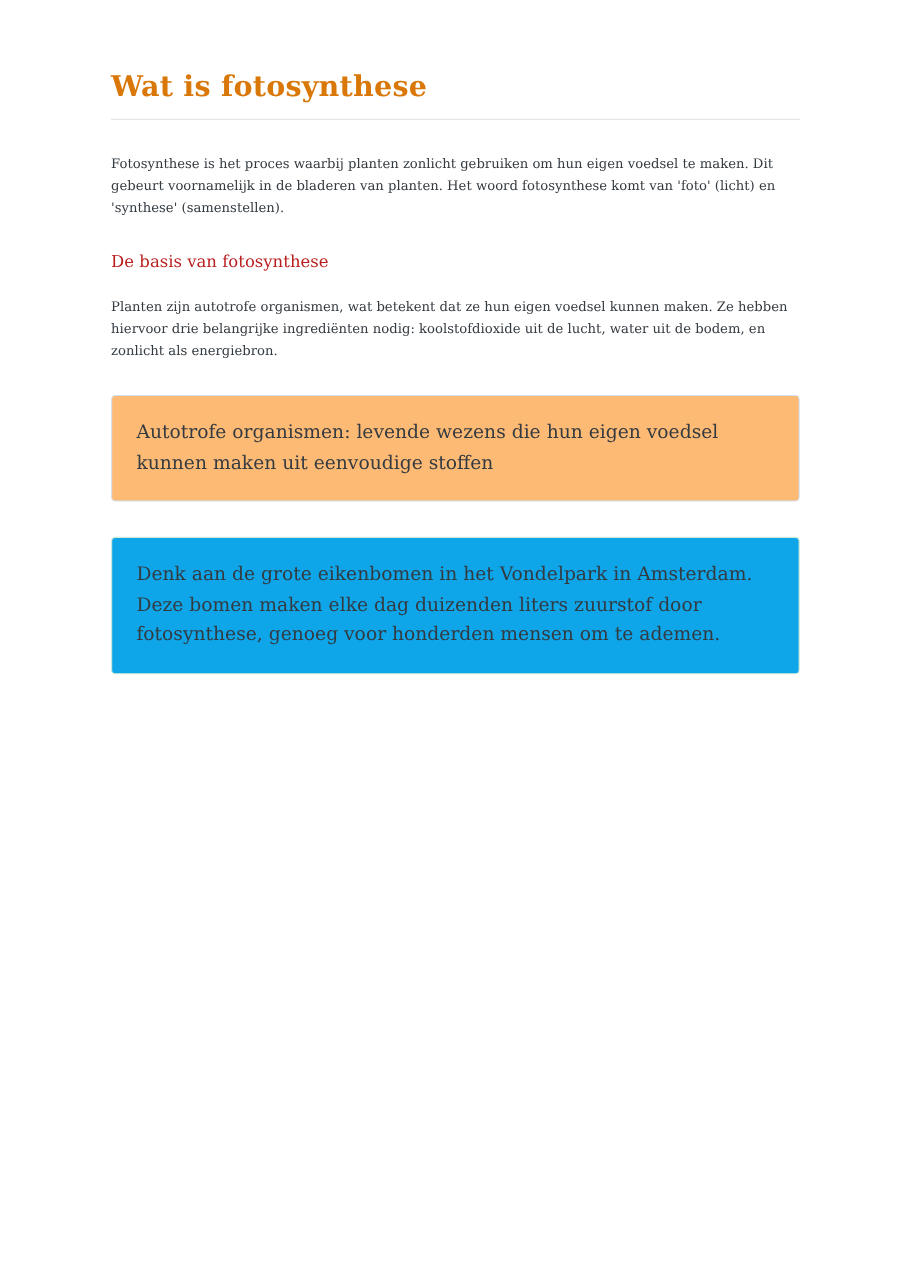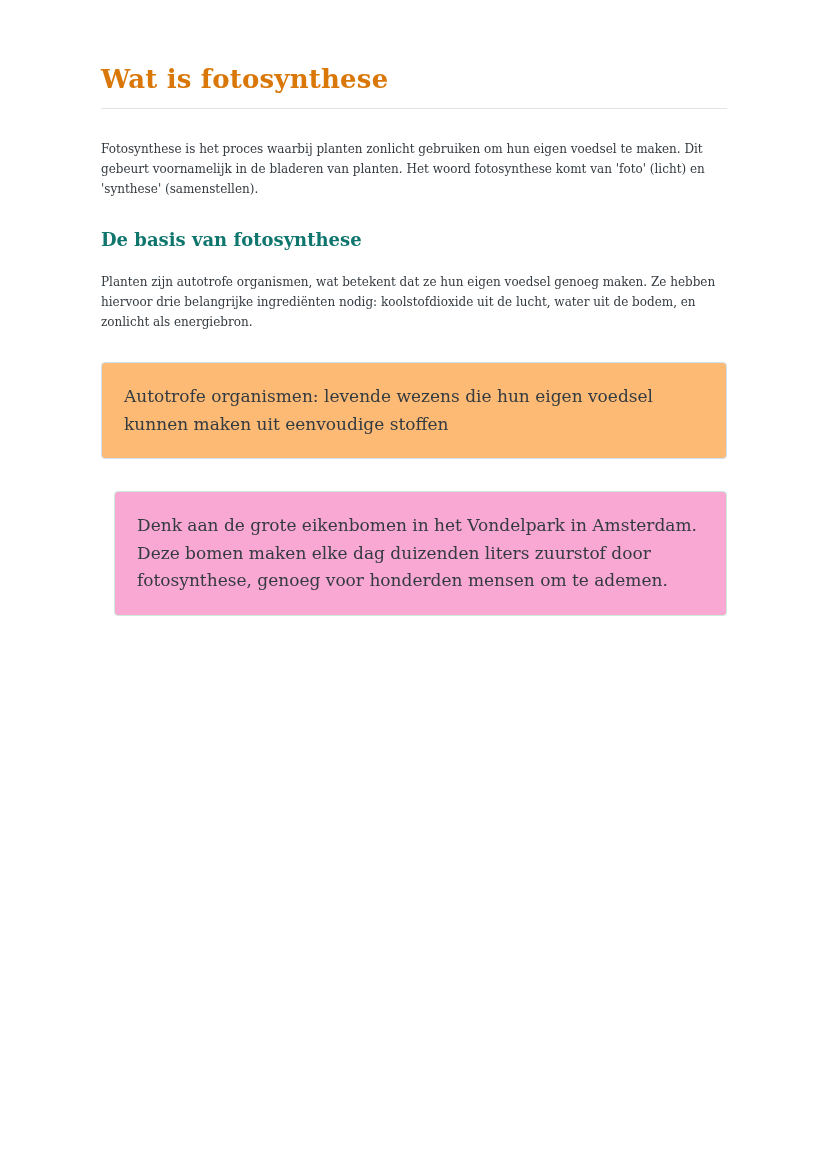--- a/index.html
+++ b/index.html
@@ -26,56 +26,55 @@
     border-top: 1px solid #e3e3e3;
     margin: 0 0 30px 0;
   }
   .body-text {
     color: #333a40;
     font-size: 12px;
     line-height: 1.67;
     margin-bottom: 26px;
   }
   .section-heading {
-    color: #0f766e;
-    font-size: 18px;
-    font-weight: bold;
+    color: #b91c1c;
+    font-size: 15px;
+    font-weight: normal;
     margin: 30px 0 22px 0;
   }
   .callout {
     border-radius: 4px;
     padding: 20px 22px;
     font-size: 17px;
     line-height: 1.62;
     color: #333a40;
     margin: 30px 0 32px 0;
   }
   .callout-info {
     background: #fdba74;
     border: 1px solid #cfe2f3;
   }
   .callout-example {
-    background: #f9a8d4;
+    background: #0ea5e9;
     border: 1px solid #cdebd9;
-    margin-left: 13px;
   }
 </style>
 </head>
 <body>
 
 <div class="page">
 
   <h1 class="article-title">Wat is fotosynthese</h1>
 
   <hr class="title-rule">
 
   <p class="body-text">Fotosynthese is het proces waarbij planten zonlicht gebruiken om hun eigen voedsel te maken. Dit gebeurt voornamelijk in de bladeren van planten. Het woord fotosynthese komt van 'foto' (licht) en 'synthese' (samenstellen).</p>
 
   <h2 class="section-heading">De basis van fotosynthese</h2>
 
-  <p class="body-text">Planten zijn autotrofe organismen, wat betekent dat ze hun eigen voedsel genoeg maken. Ze hebben hiervoor drie belangrijke ingrediënten nodig: koolstofdioxide uit de lucht, water uit de bodem, en zonlicht als energiebron.</p>
+  <p class="body-text">Planten zijn autotrofe organismen, wat betekent dat ze hun eigen voedsel kunnen maken. Ze hebben hiervoor drie belangrijke ingrediënten nodig: koolstofdioxide uit de lucht, water uit de bodem, en zonlicht als energiebron.</p>
 
   <div class="callout callout-info">Autotrofe organismen: levende wezens die hun eigen voedsel kunnen maken uit eenvoudige stoffen</div>
 
 
   <div class="callout callout-example">Denk aan de grote eikenbomen in het Vondelpark in Amsterdam. Deze bomen maken elke dag duizenden liters zuurstof door fotosynthese, genoeg voor honderden mensen om te ademen.</div>
 
 </div>
 
 </body></html>

